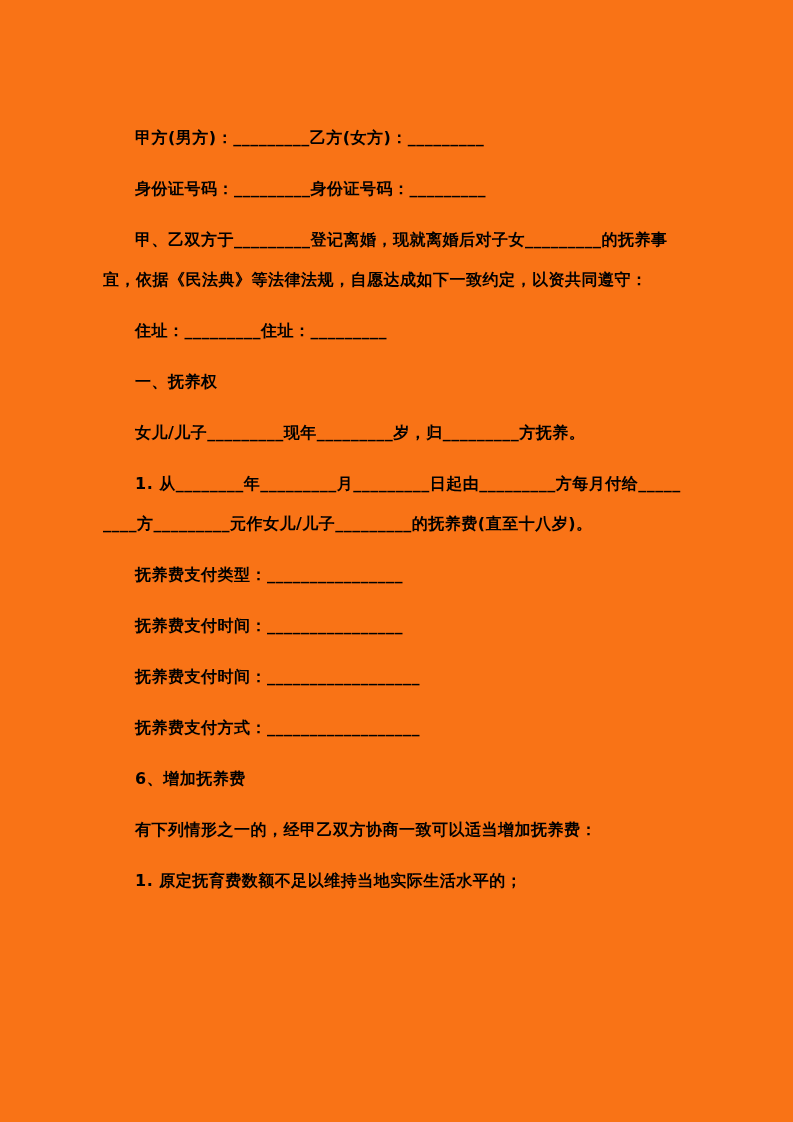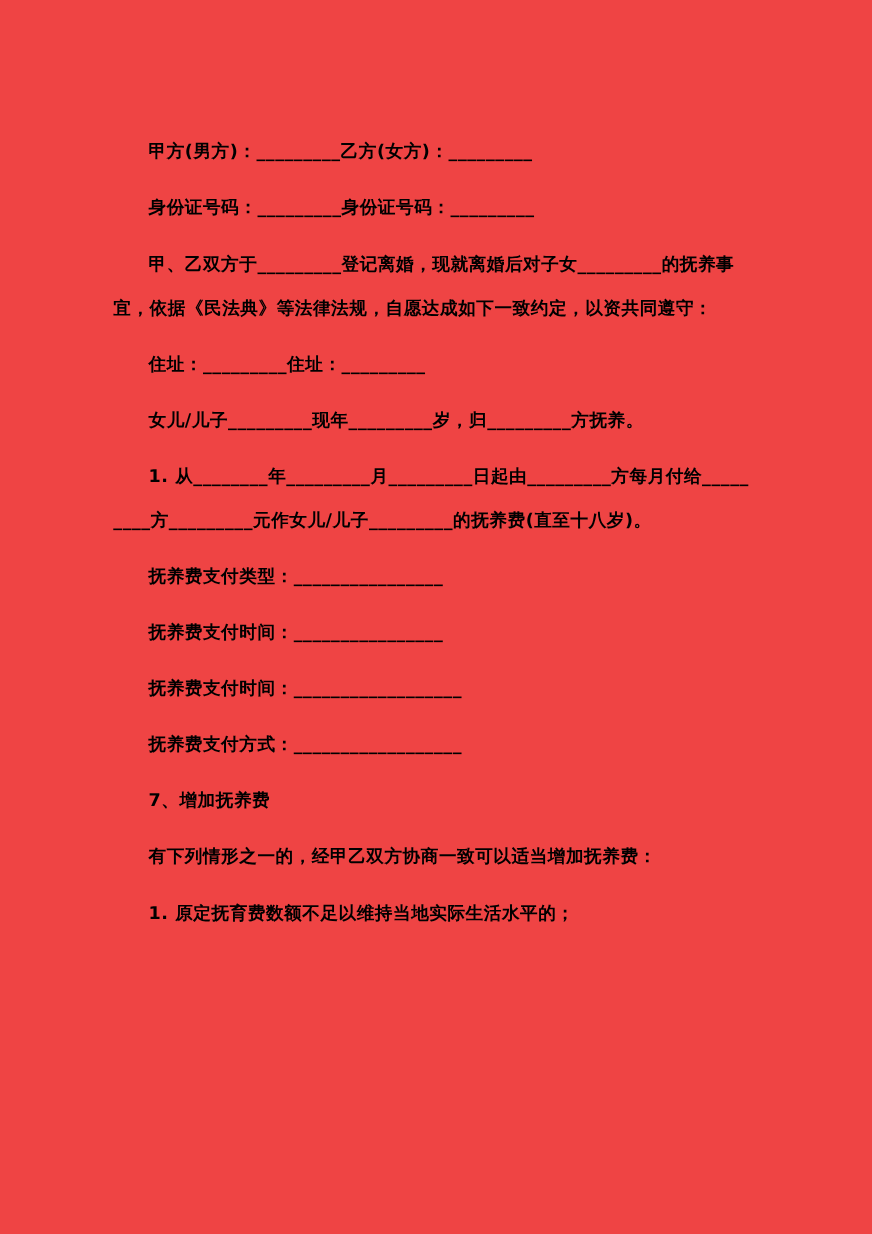--- a/index.html
+++ b/index.html
@@ -6,21 +6,21 @@
     margin: 0;
     padding: 0;
     background: #ffffff;
   }
   .page {
     position: relative;
     width: 793px;
     height: 1122px;
     box-sizing: border-box;
     padding: 118px 104px 40px 103px;
-    background: #ef4444;
+    background: #f97316;
     font-family: "DejaVu Sans", "Liberation Sans", sans-serif;
     font-weight: bold;
     color: #000000;
     font-size: 16px;
     overflow: hidden;
   }
   .para {
     margin: 0 0 11px 0;
     line-height: 40px;
     text-indent: 2em;
@@ -29,22 +29,23 @@
   }
 </style>
 </head>
 <body>
 
 <div class="page">
   <p class="para">甲方(男方)：_________乙方(女方)：_________</p>
   <p class="para">身份证号码：_________身份证号码：_________</p>
   <p class="para">甲、乙双方于_________登记离婚，现就离婚后对子女_________的抚养事宜，依据《民法典》等法律法规，自愿达成如下一致约定，以资共同遵守：</p>
   <p class="para">住址：_________住址：_________</p>
+  <p class="para">一、抚养权</p>
   <p class="para">女儿/儿子_________现年_________岁，归_________方抚养。</p>
   <p class="para">1. 从________年_________月_________日起由_________方每月付给_________方_________元作女儿/儿子_________的抚养费(直至十八岁)。</p>
   <p class="para">抚养费支付类型：________________</p>
   <p class="para">抚养费支付时间：________________</p>
   <p class="para">抚养费支付时间：__________________</p>
   <p class="para">抚养费支付方式：__________________</p>
-  <p class="para">7、增加抚养费</p>
+  <p class="para">6、增加抚养费</p>
   <p class="para">有下列情形之一的，经甲乙双方协商一致可以适当增加抚养费：</p>
   <p class="para">1. 原定抚育费数额不足以维持当地实际生活水平的；</p>
 </div>
 
 </body></html>

